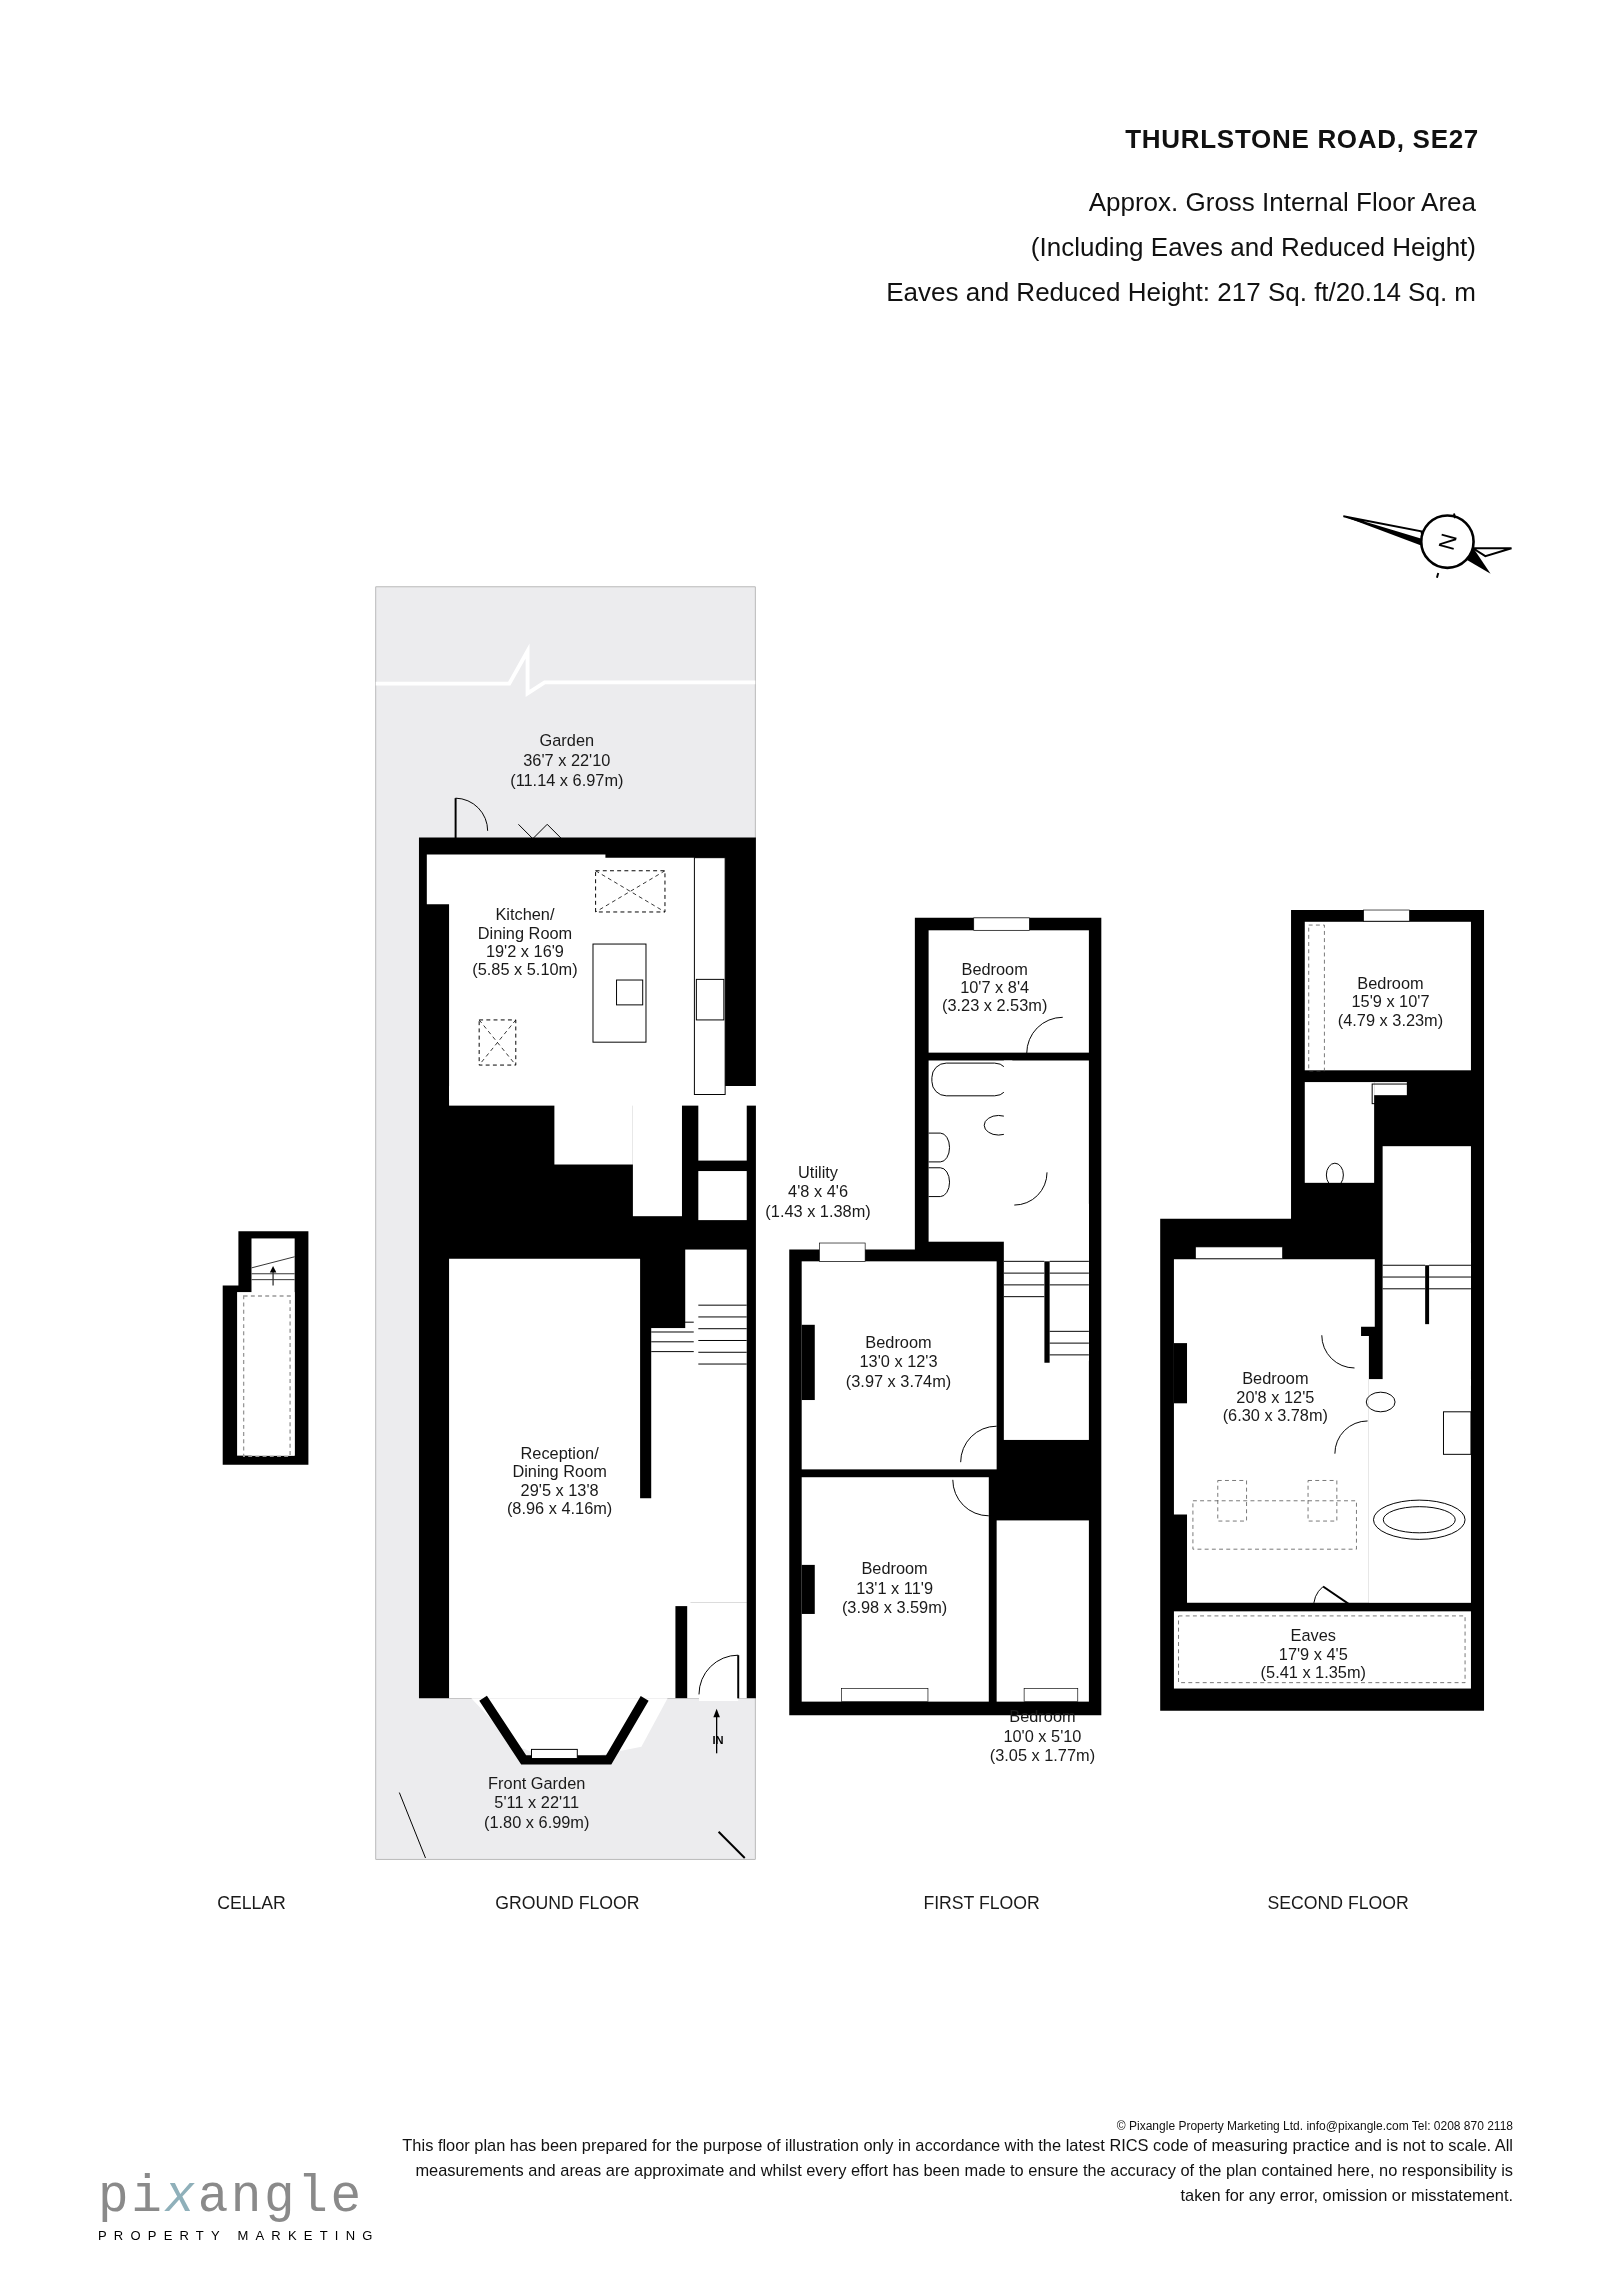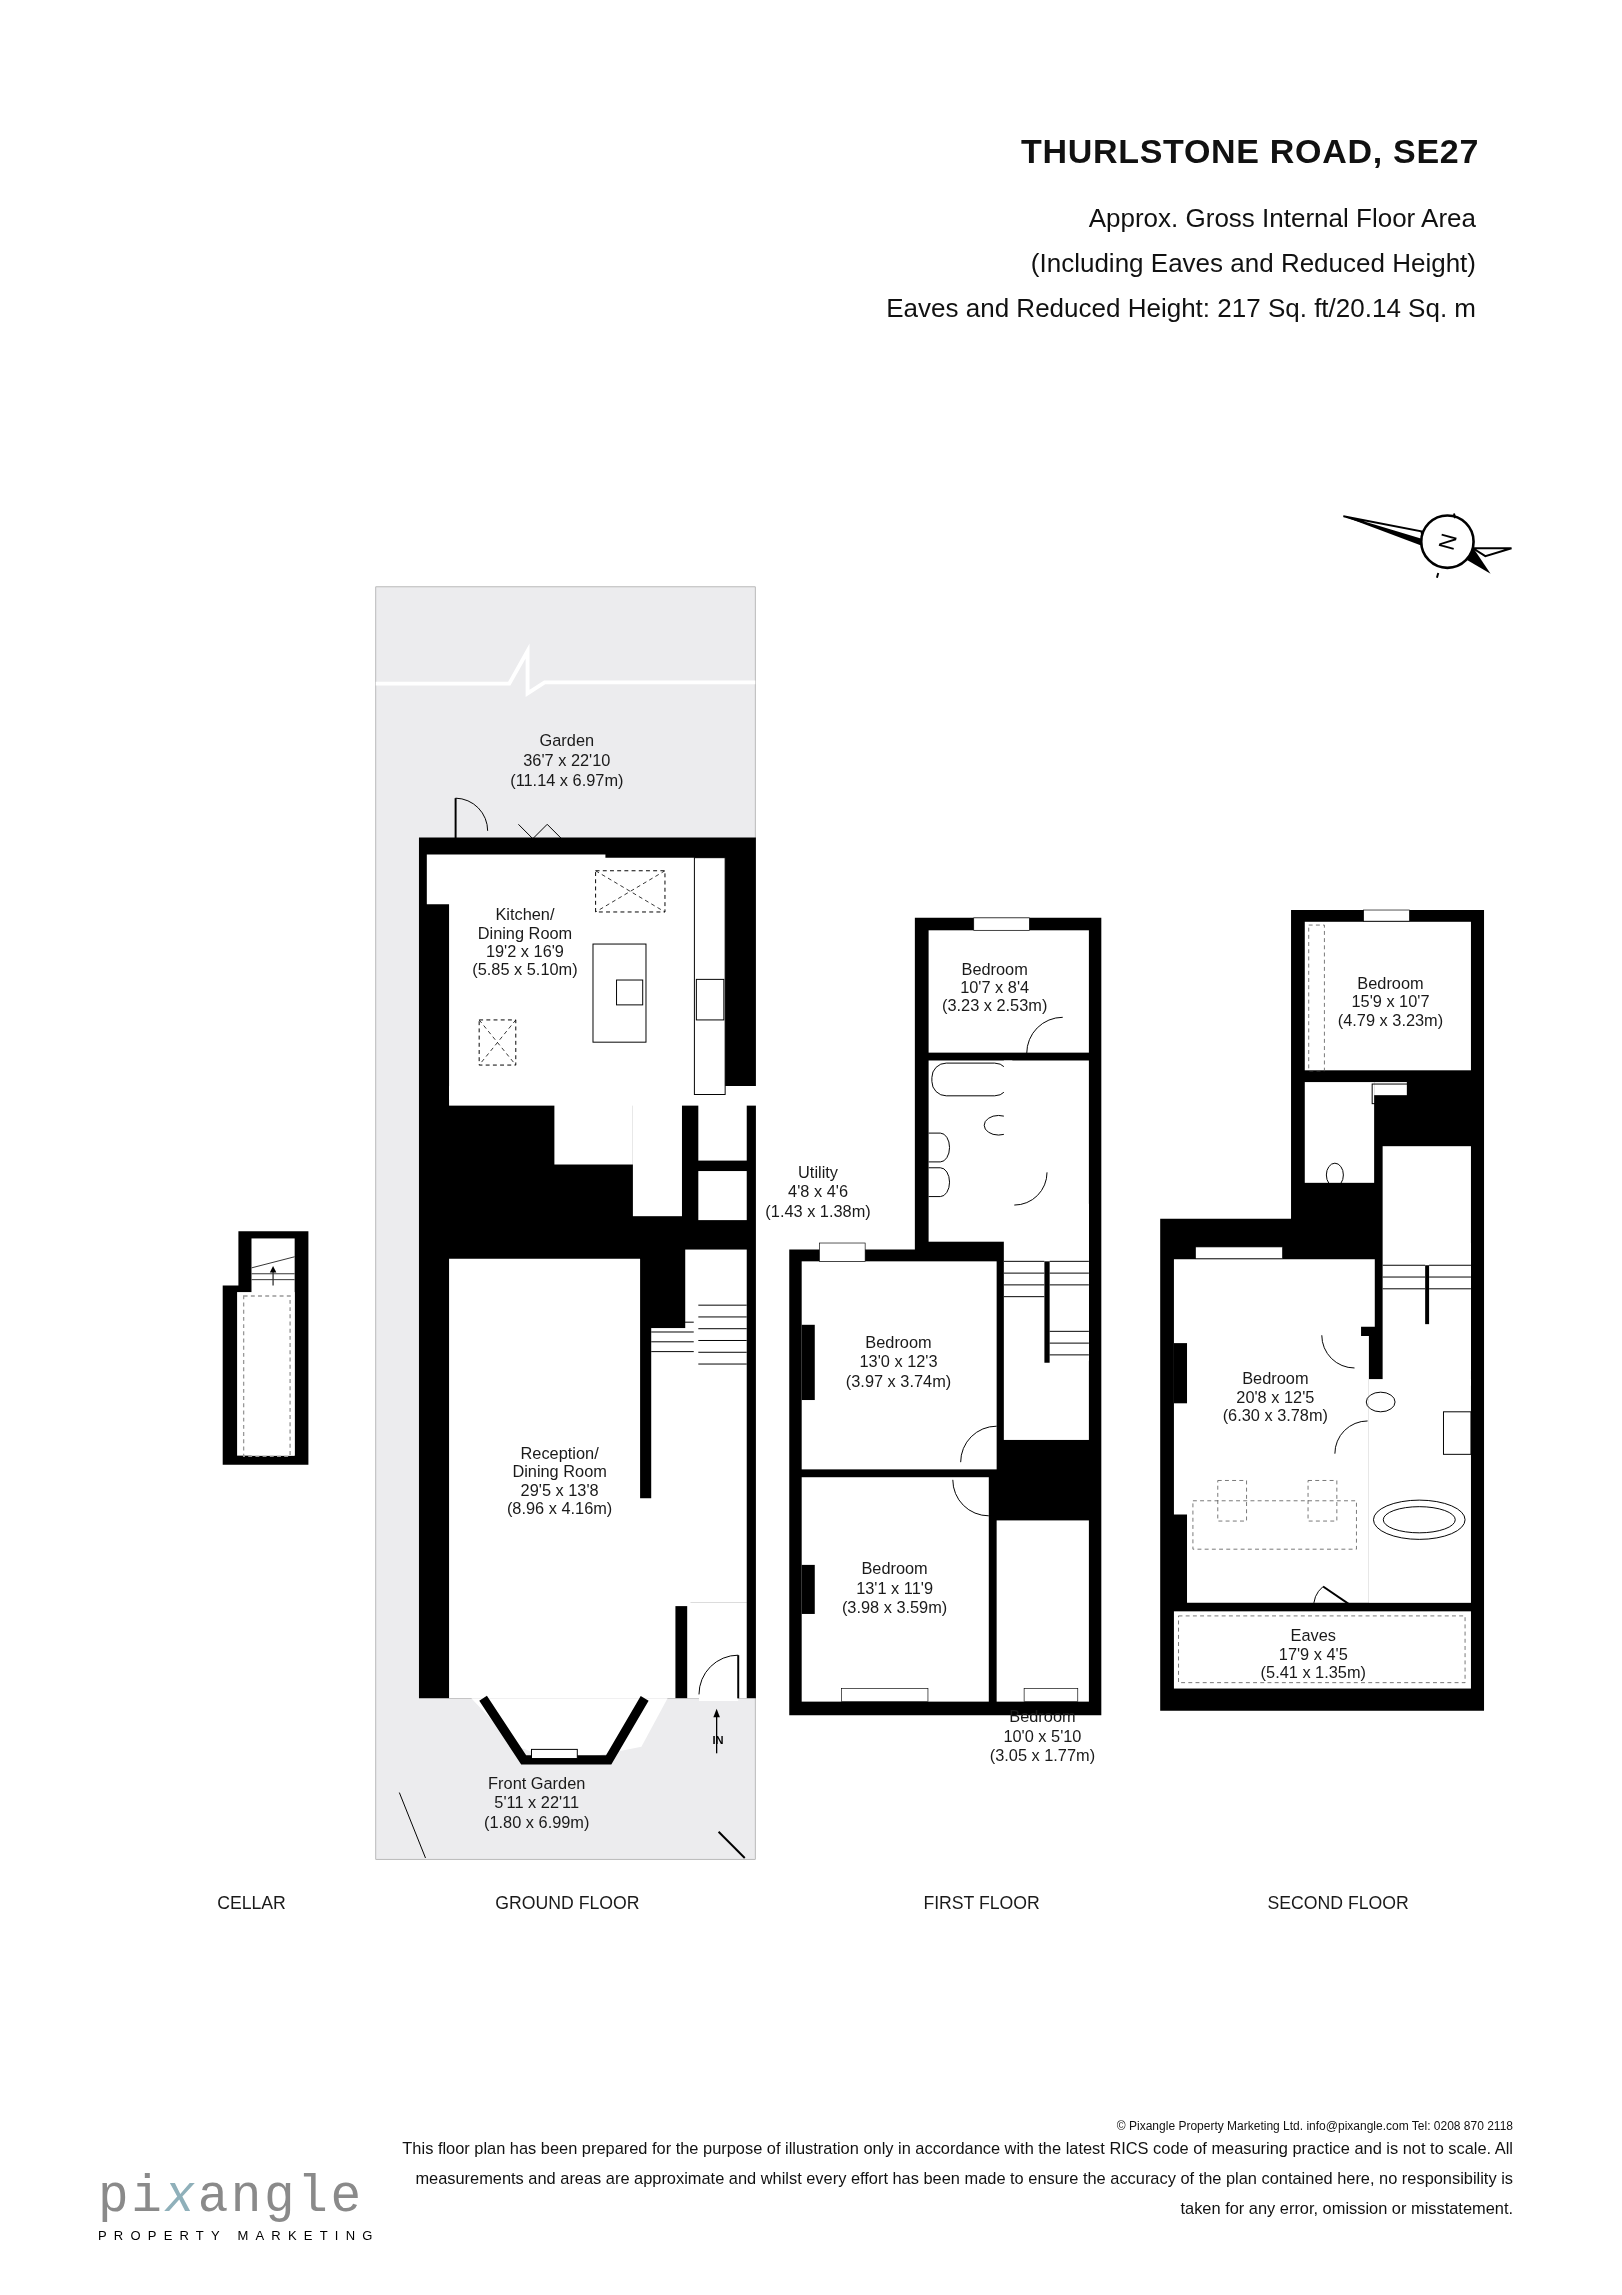--- a/index.html
+++ b/index.html
@@ -1,26 +1,26 @@
 <!DOCTYPE html>
 <html style="font-size:10.5px"><head>
 <meta charset="utf-8">
 <style>
   html, body { margin: 0; padding: 0; background: #ffffff; }
   body { width: 1623px; height: 2295px; position: relative; overflow: hidden;
          font-family: "Liberation Sans", "DejaVu Sans", sans-serif; color: #111; }
   .header { position: absolute; right: 144px; top: 124px; text-align: right; }
-  .title { font-size: 34px; font-weight: 700; letter-spacing: 0.7px; margin: 8px 0 26px 0; }
+  .title { font-size: 26px; font-weight: 700; letter-spacing: 0.7px; margin: 0 0 26px 0; }
   .hline { font-size: 26px; line-height: 42px; margin: 3px; }
   .hline.bold { font-weight: 700; }
   svg.plan { position: absolute; left: 0; top: 0; }
   .room-label { font-family: "Liberation Sans", sans-serif; font-size: 25px; fill: #1a1a1a; text-anchor: middle; }
   .floor-label { font-family: "Liberation Sans", sans-serif; font-size: 27px; fill: #1a1a1a; text-anchor: middle; }
   .footer-copy { position: absolute; right: 110px; top: 2099px; font-size: 12px; margin-top: 20px; }
-  .footer-disc { position: absolute; right: 110px; top: 2133px; width: 1112px; text-align: right; font-size: 16.4px; line-height: 30px; }
+  .footer-disc { position: absolute; right: 110px; top: 2133px; width: 1112px; text-align: right; font-size: 16.4px; line-height: 25px; }
   .logo { position: absolute; left: 98px; top: 2172px; }
   .logo-word { font-family: "Liberation Mono", "DejaVu Sans Mono", monospace; font-size: 51px; color: #8a8a8a; letter-spacing: 2.6px; line-height: 52px; }
   .logo-word .x { color: #8fb0ba; font-style: italic; }
   .logo-sub { font-family: "Liberation Sans", sans-serif; font-size: 13px; color: #000000; letter-spacing: 7.2px; margin-top: 3.9px; }
 </style>
 </head>
 <body>
 
 <div class="header">
   <div class="title">THURLSTONE ROAD, SE27</div>

